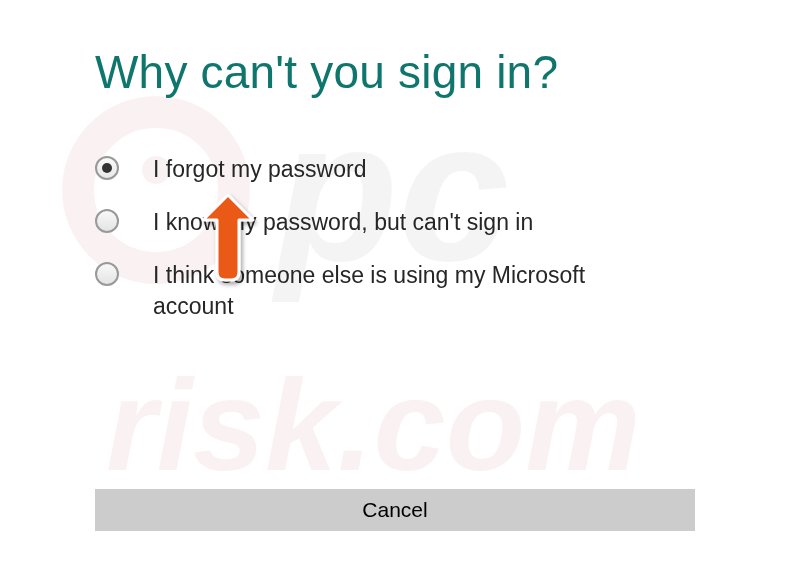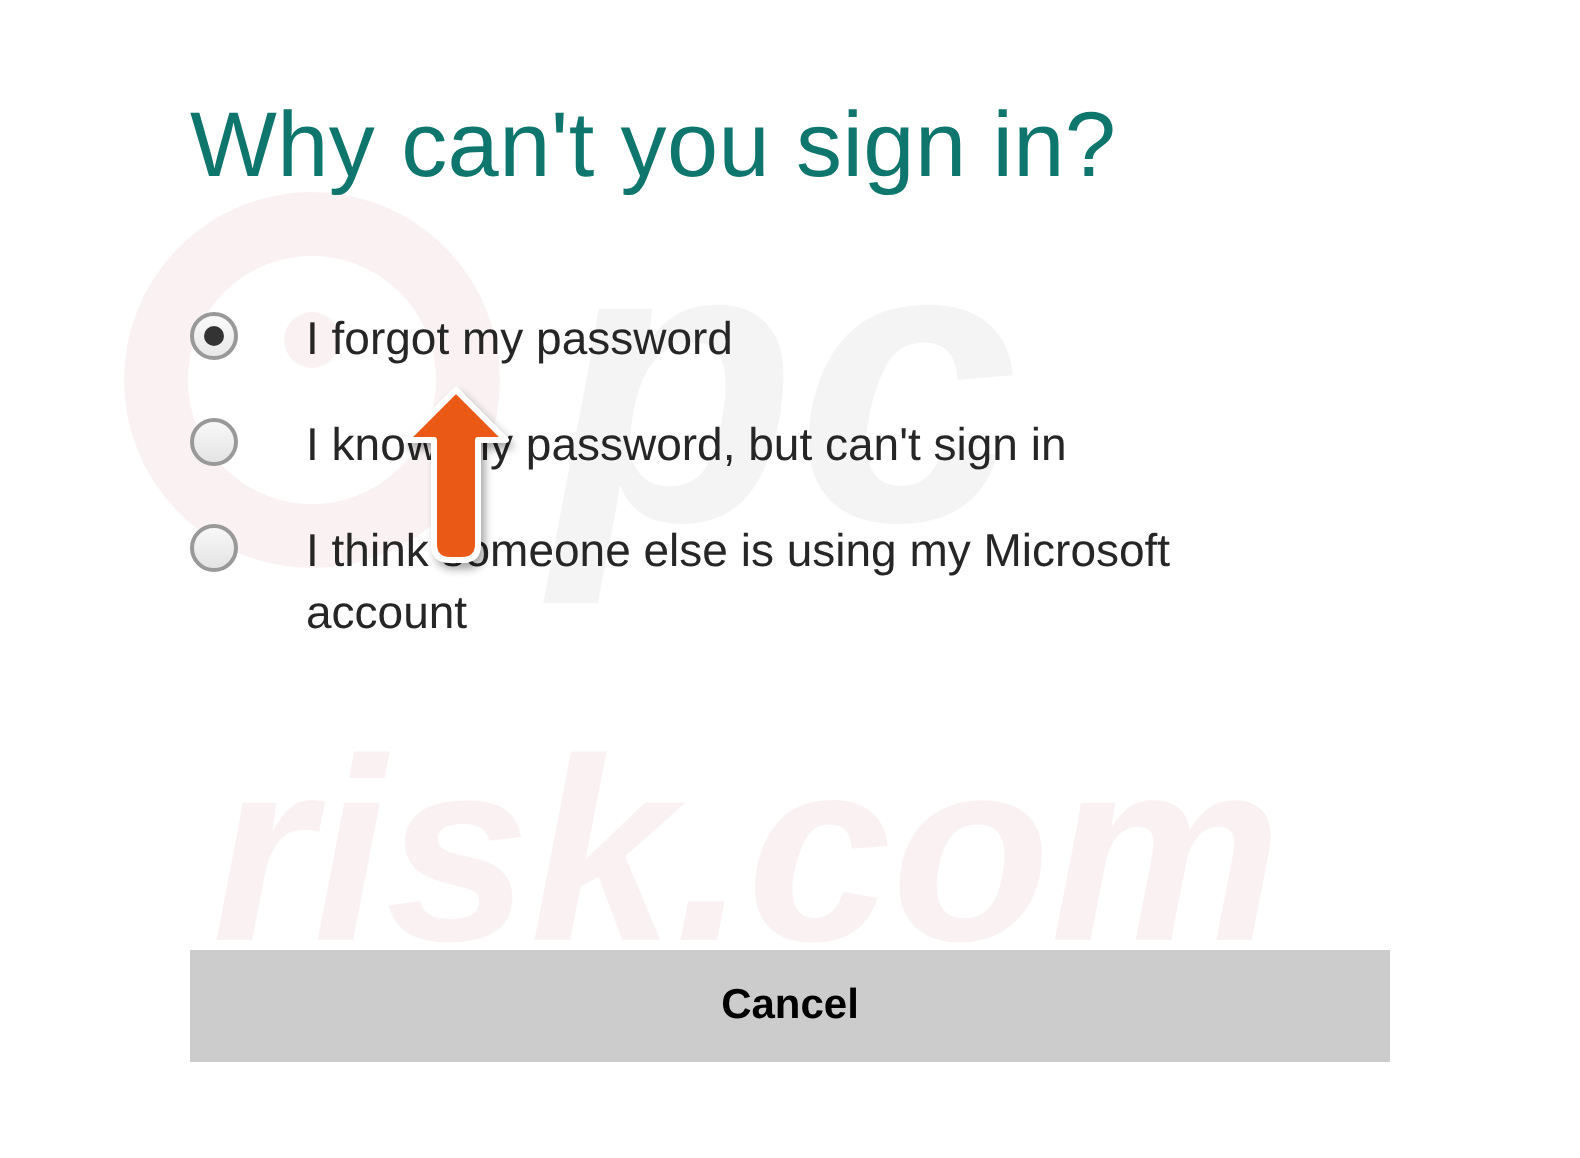--- a/index.html
+++ b/index.html
@@ -88,23 +88,23 @@
     .buttons {
       position: absolute;
       bottom: 48px;
       left: 95px;
       right: 95px;
       display: flex;
       gap: 12px;
     }
     .btn {
       flex: 1;
-      height: 56px;
+      height: 42px;
       font-size: 21px;
-      font-weight: 700;
+      font-weight: 400;
       border: none;
       cursor: pointer;
       font-family: inherit;
       display: flex;
       align-items: center;
       justify-content: center;
     }
     .btn-secondary {
       background: #cccccc;
       color: #000;

